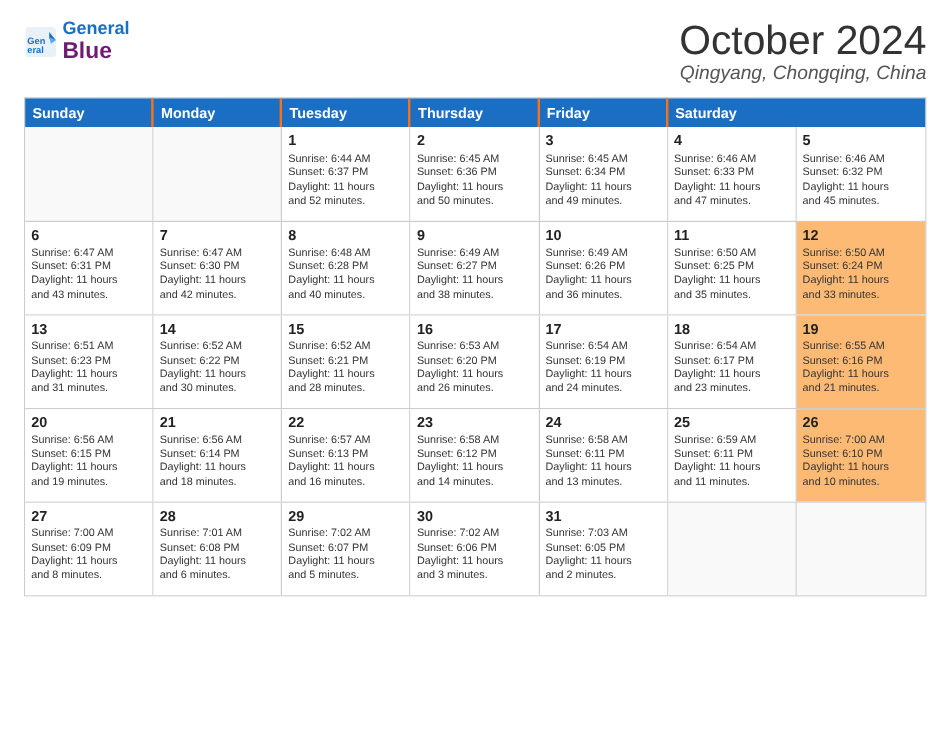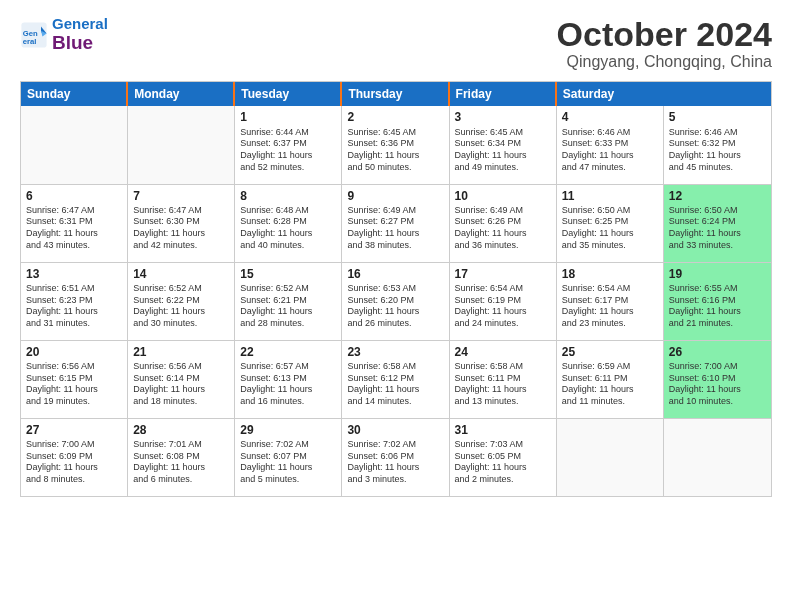--- a/index.html
+++ b/index.html
@@ -30,27 +30,28 @@
     }
     .logo-icon {
       width: 28px;
       height: 28px;
     }
     .title-area {
       text-align: right;
     }
     .month-title {
       font-size: 34px;
-      font-weight: bold;
+      font-weight: normal;
       color: #333;
       line-height: 1.1;
     }
     .location {
       font-size: 16px;
       color: #555;
+      font-style: italic;
     }
     .calendar {
       flex: 1;
       display: flex;
       flex-direction: column;
       border: 1px solid #ccc;
     }
     .cal-header {
       display: grid;
       grid-template-columns: repeat(7, 1fr);
@@ -81,21 +82,21 @@
       border-right: 1px solid #ccc;
       padding: 3px 5px;
       font-size: 9.5px;
       color: #333;
       line-height: 1.35;
       vertical-align: top;
       background: #fff;
     }
     .cal-cell:last-child { border-right: none; }
     .cal-cell.empty { background: #f9f9f9; }
-    .cal-cell.shaded { background: #86efac; }
+    .cal-cell.shaded { background: #fdba74; }
     .day-num {
       font-size: 12px;
       font-weight: bold;
       color: #222;
       display: block;
       margin-bottom: 1px;
     }
     .cell-info {
       font-size: 9px;
       color: #333;

